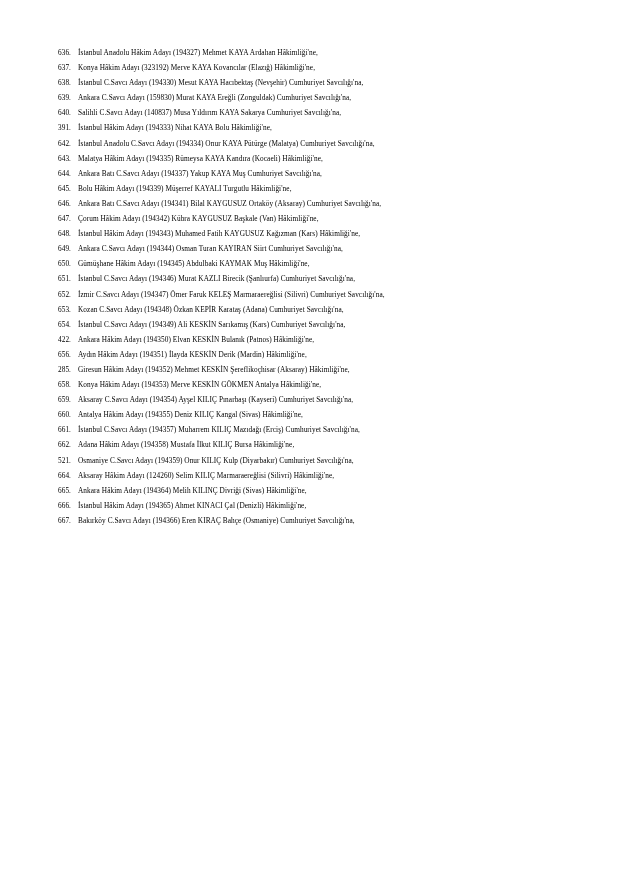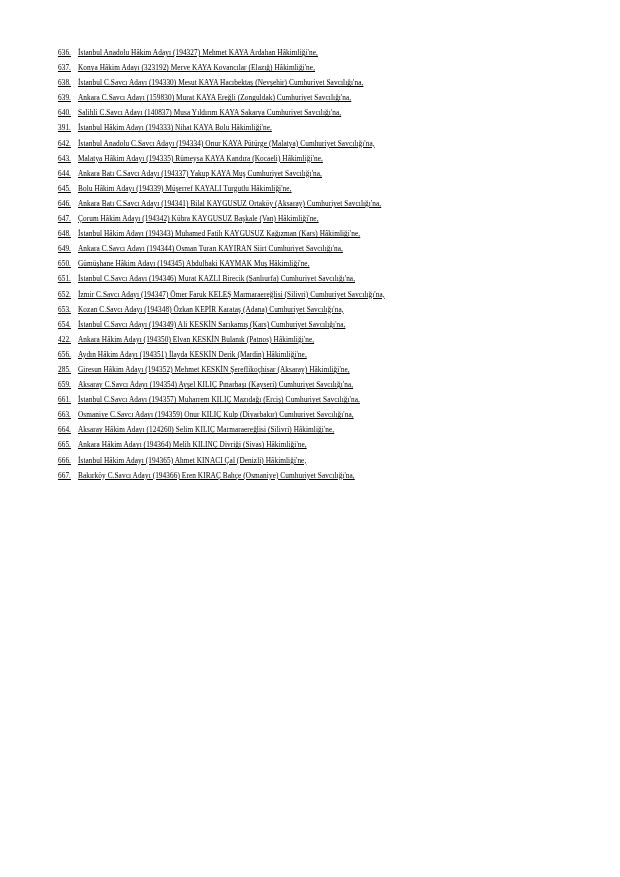--- a/index.html
+++ b/index.html
@@ -13,21 +13,20 @@
     font-family: "Liberation Serif", serif;
     color: #000000;
     overflow: hidden;
   }
   .page {
     position: relative;
     width: 620px;
     height: 877px;
     box-sizing: border-box;
     padding: 45px 24px 0 52px;
-    text-decoration: underline;
   }
   .entry-list {
     list-style: none;
     margin: 0;
     padding: 0;
   }
   .entry {
     display: flex;
     align-items: baseline;
     font-size: 7.3px;
@@ -133,29 +132,41 @@
     </li>
     <li class="entry">
       <span class="num">656.</span>
       <span class="txt">Aydın Hâkim Adayı (194351) İlayda KESKİN Derik (Mardin) Hâkimliği'ne,</span>
     </li>
     <li class="entry">
       <span class="num">285.</span>
       <span class="txt">Giresun Hâkim Adayı (194352) Mehmet KESKİN Şereflikoçhisar (Aksaray) Hâkimliği'ne,</span>
     </li>
     <li class="entry">
+      <span class="num">658.</span>
+      <span class="txt">Konya Hâkim Adayı (194353) Merve KESKİN GÖKMEN Antalya Hâkimliği'ne,</span>
+    </li>
+    <li class="entry">
       <span class="num">659.</span>
       <span class="txt">Aksaray C.Savcı Adayı (194354) Ayşel KILIÇ Pınarbaşı (Kayseri) Cumhuriyet Savcılığı'na,</span>
+    </li>
+    <li class="entry">
+      <span class="num">660.</span>
+      <span class="txt">Antalya Hâkim Adayı (194355) Deniz KILIÇ Kangal (Sivas) Hâkimliği'ne,</span>
     </li>
     <li class="entry">
       <span class="num">661.</span>
       <span class="txt">İstanbul C.Savcı Adayı (194357) Muharrem KILIÇ Mazıdağı (Erciş) Cumhuriyet Savcılığı'na,</span>
     </li>
     <li class="entry">
-      <span class="num">663.</span>
+      <span class="num">662.</span>
+      <span class="txt">Adana Hâkim Adayı (194358) Mustafa İlkut KILIÇ Bursa Hâkimliği'ne,</span>
+    </li>
+    <li class="entry">
+      <span class="num">521.</span>
       <span class="txt">Osmaniye C.Savcı Adayı (194359) Onur KILIÇ Kulp (Diyarbakır) Cumhuriyet Savcılığı'na,</span>
     </li>
     <li class="entry">
       <span class="num">664.</span>
       <span class="txt">Aksaray Hâkim Adayı (124260) Selim KILIÇ Marmaraereğlisi (Silivri) Hâkimliği'ne,</span>
     </li>
     <li class="entry">
       <span class="num">665.</span>
       <span class="txt">Ankara Hâkim Adayı (194364) Melih KILINÇ Divriği (Sivas) Hâkimliği'ne,</span>
     </li>

